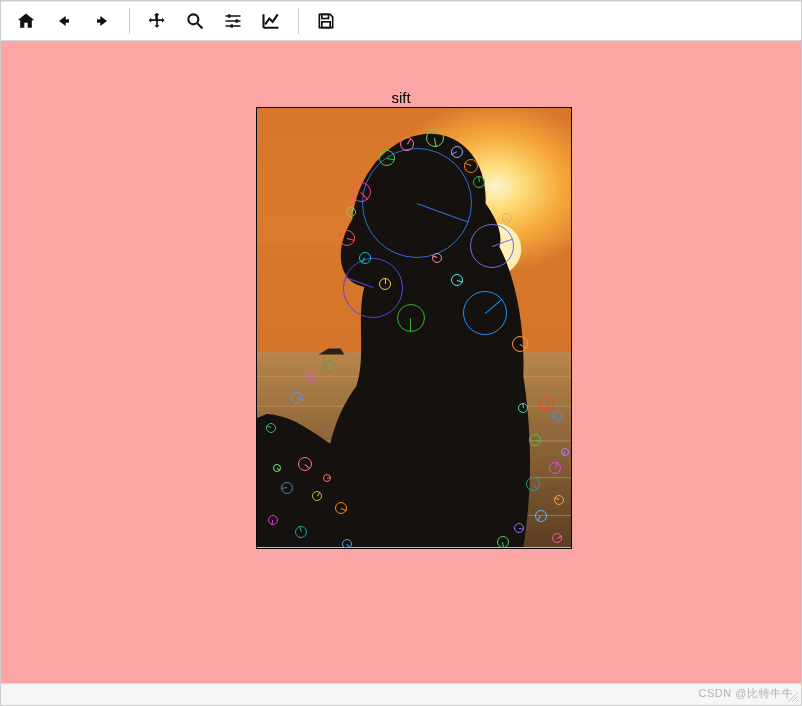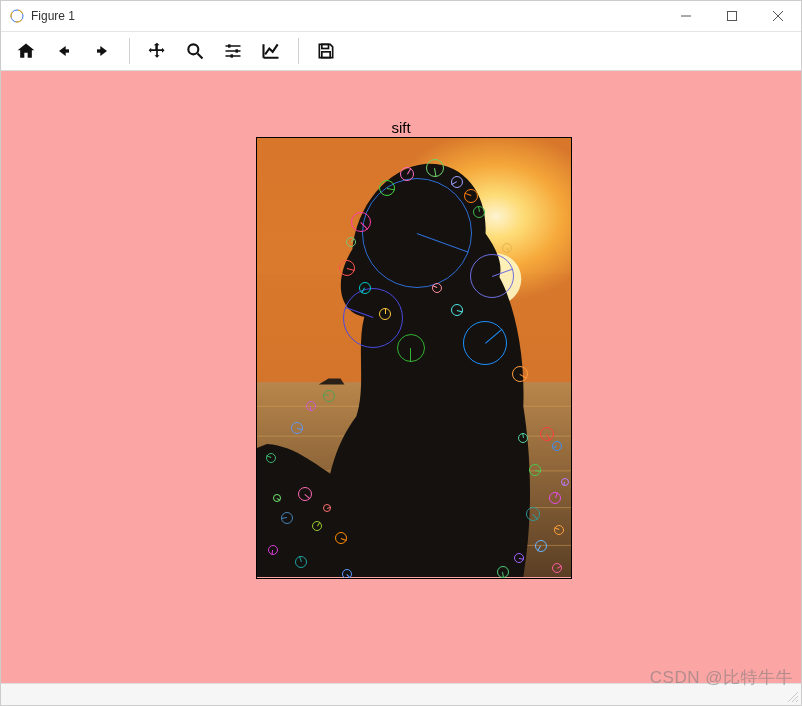--- a/index.html
+++ b/index.html
@@ -13,54 +13,29 @@
   .toolbar { height: 40px; border-top: 1px solid #e6e6e6; border-bottom: 1px solid #d9d9d9; background: #fff; display: flex; align-items: center; padding: 0 6px; gap: 0; }
   .tbtn { width: 38px; height: 34px; display: flex; align-items: center; justify-content: center; color: #111; border-radius: 2px; }
   .tsep { width: 1px; height: 26px; background: #d0d0d0; margin: 0 8px; }
   .canvas-area { flex: 1; position: relative; background: #fca5a5; }
   .plot-title { position: absolute; left: 50%; transform: translateX(-50%); top: 48px; font-size: 15px; color: #000; }
   .plot-frame { position: absolute; left: 255px; top: 66px; width: 316px; height: 442px; border: 1px solid #000; overflow: hidden; }
   .sunset { position: absolute; inset: 0; }
   .kp { position: absolute; border-radius: 50%; border: 1px solid; }
   .kp .ori { position: absolute; left: 50%; top: 50%; height: 1px; transform-origin: 0 0; }
   .statusbar { height: 22px; border-top: 1px solid #ddd; background: #f6f6f6; }
-  .watermark { position: absolute; right: 8px; bottom: 16px; font-size: 17px; color: rgba(120,120,120,0.55); letter-spacing: 0.5px; pointer-events: none; }
+  .watermark { position: absolute; right: 8px; bottom: 4px; font-size: 11px; color: rgba(120,120,120,0.55); letter-spacing: 0.5px; pointer-events: none; }
   .resize-grip { position: absolute; right: 2px; bottom: 2px; width: 12px; height: 12px; opacity: 0.35; }
   svg { display: block; }
 </style>
 </head>
 <body>
 
 <div class="window">
 
-  <div class="titlebar">
-    <span class="icon-app">
-      <svg width="16" height="16" viewBox="0 0 16 16">
-          <circle cx="8" cy="8" r="6" fill="none" stroke="#3b78e7" stroke-width="1"></circle>
-          <circle cx="8" cy="8" r="6" fill="none" stroke="#f9ab00" stroke-width="1" stroke-dasharray="6 6" transform="rotate(45 8 8)"></circle>
-        </svg>
-    </span>
-    <span class="title">Figure 1</span>
-    <span class="spacer"></span>
-    <div class="winbtn">
-      <svg width="10" height="10" viewBox="0 0 10 10">
-          <path d="M0 5 H10" stroke="currentColor" stroke-width="1"></path>
-        </svg>
-    </div>
-    <div class="winbtn">
-      <svg width="10" height="10" viewBox="0 0 10 10">
-          <rect x="0.5" y="0.5" width="9" height="9" fill="none" stroke="currentColor" stroke-width="1"></rect>
-        </svg>
-    </div>
-    <div class="winbtn close">
-      <svg width="10" height="10" viewBox="0 0 10 10">
-          <path d="M0 0 L10 10 M10 0 L0 10" stroke="currentColor" stroke-width="1"></path>
-        </svg>
-    </div>
-  </div>
 
   <div class="toolbar">
     <div class="tbtn" title="Home">
       <svg width="20" height="20" viewBox="0 0 24 24">
           <path fill="currentColor" d="M12 3 L2 11h3v9h5v-6h4v6h5v-9h3z"></path>
         </svg>
     </div>
     <div class="tbtn" title="Back">
       <svg width="20" height="20" viewBox="0 0 24 24">
           <path fill="currentColor" d="M14 6l-8 6 8 6z"></path>

